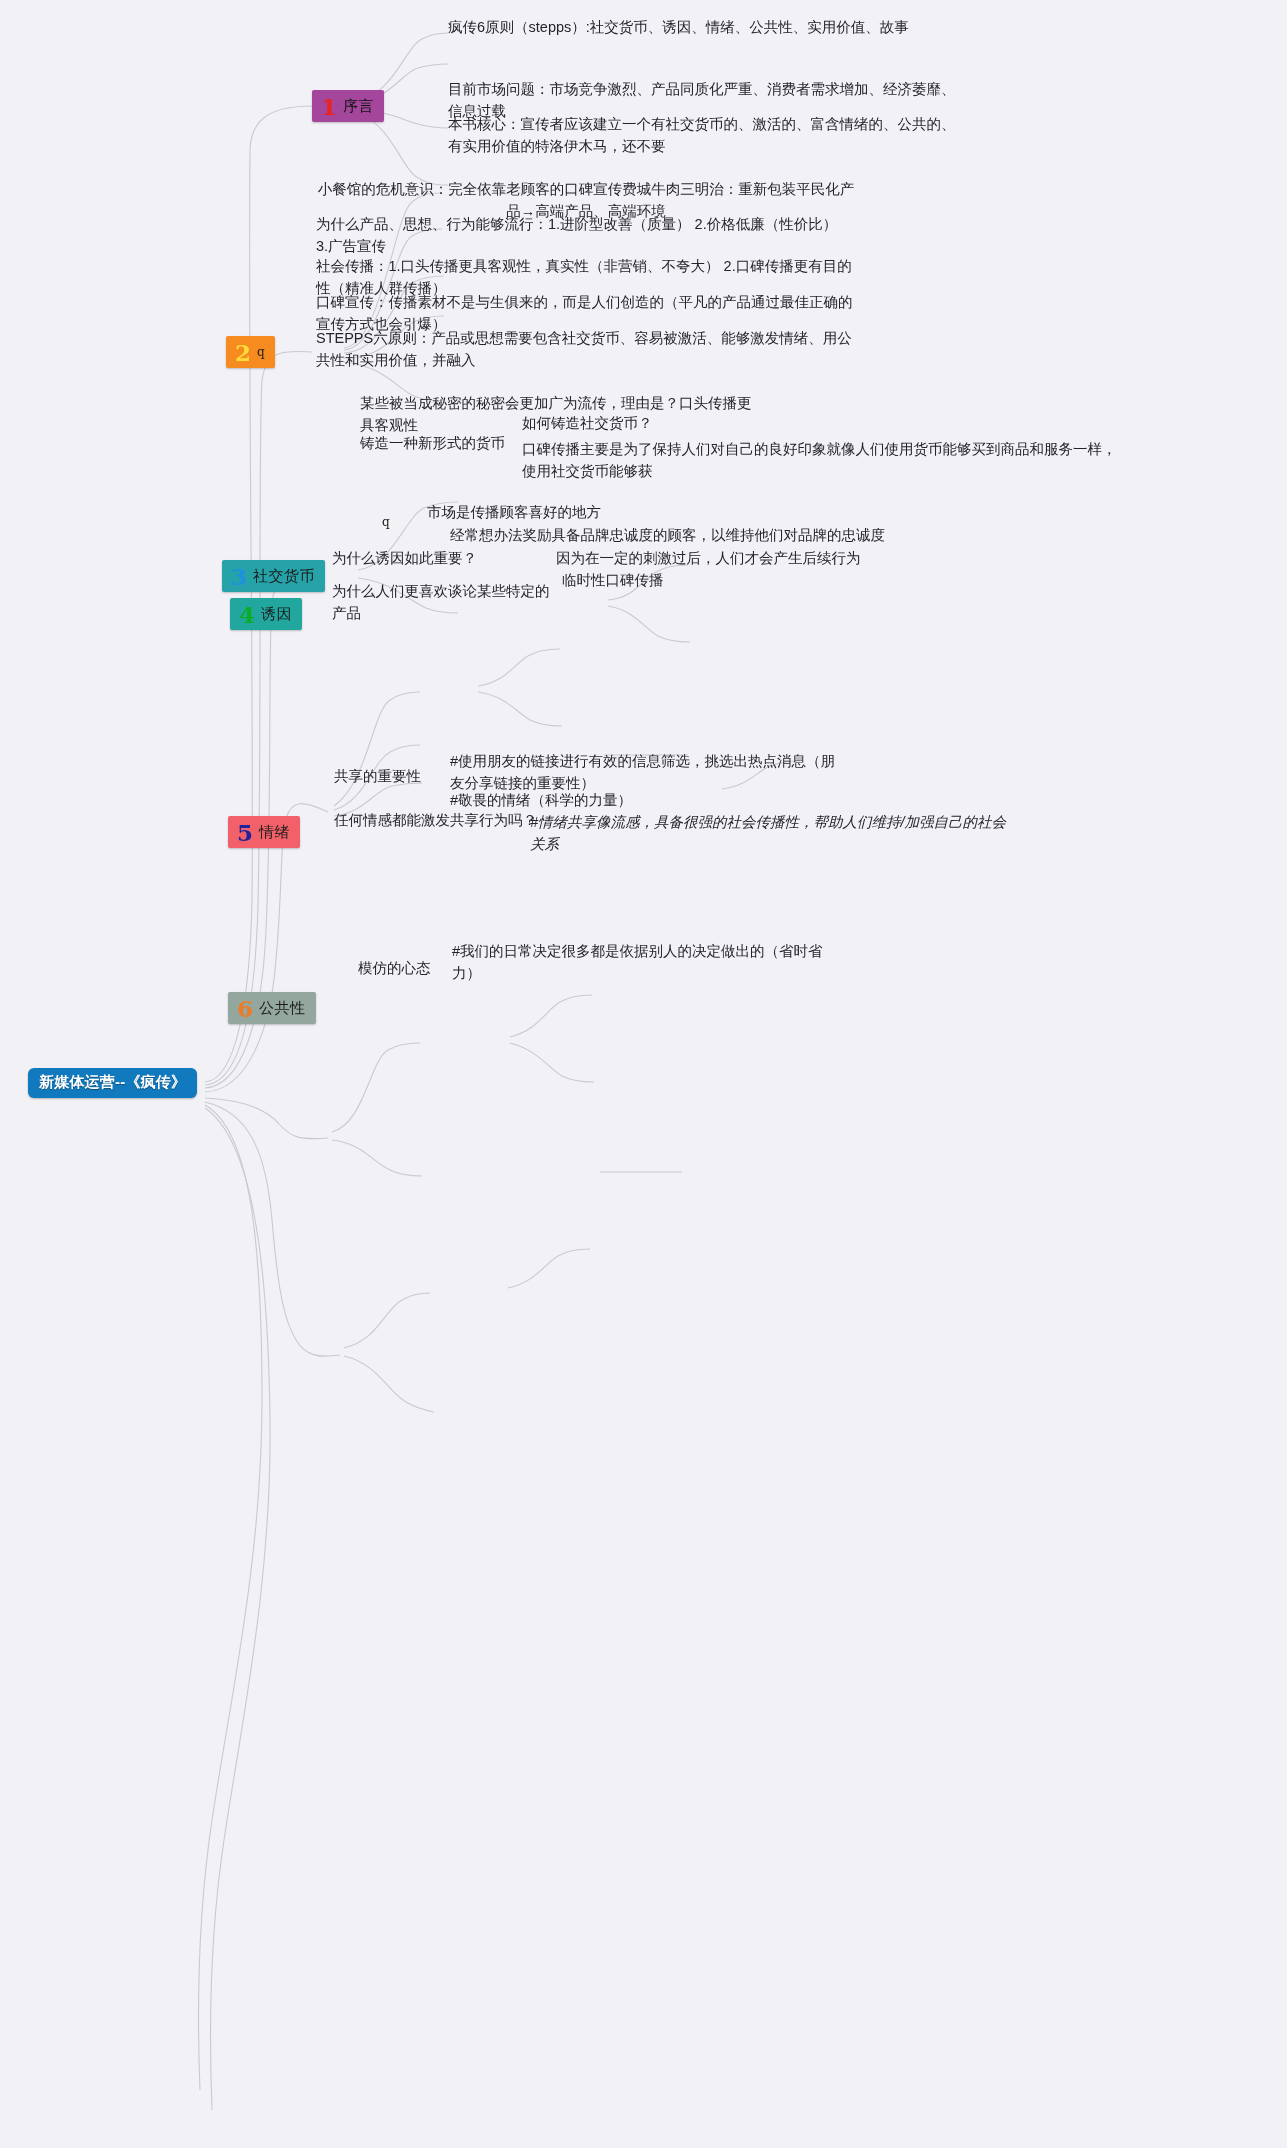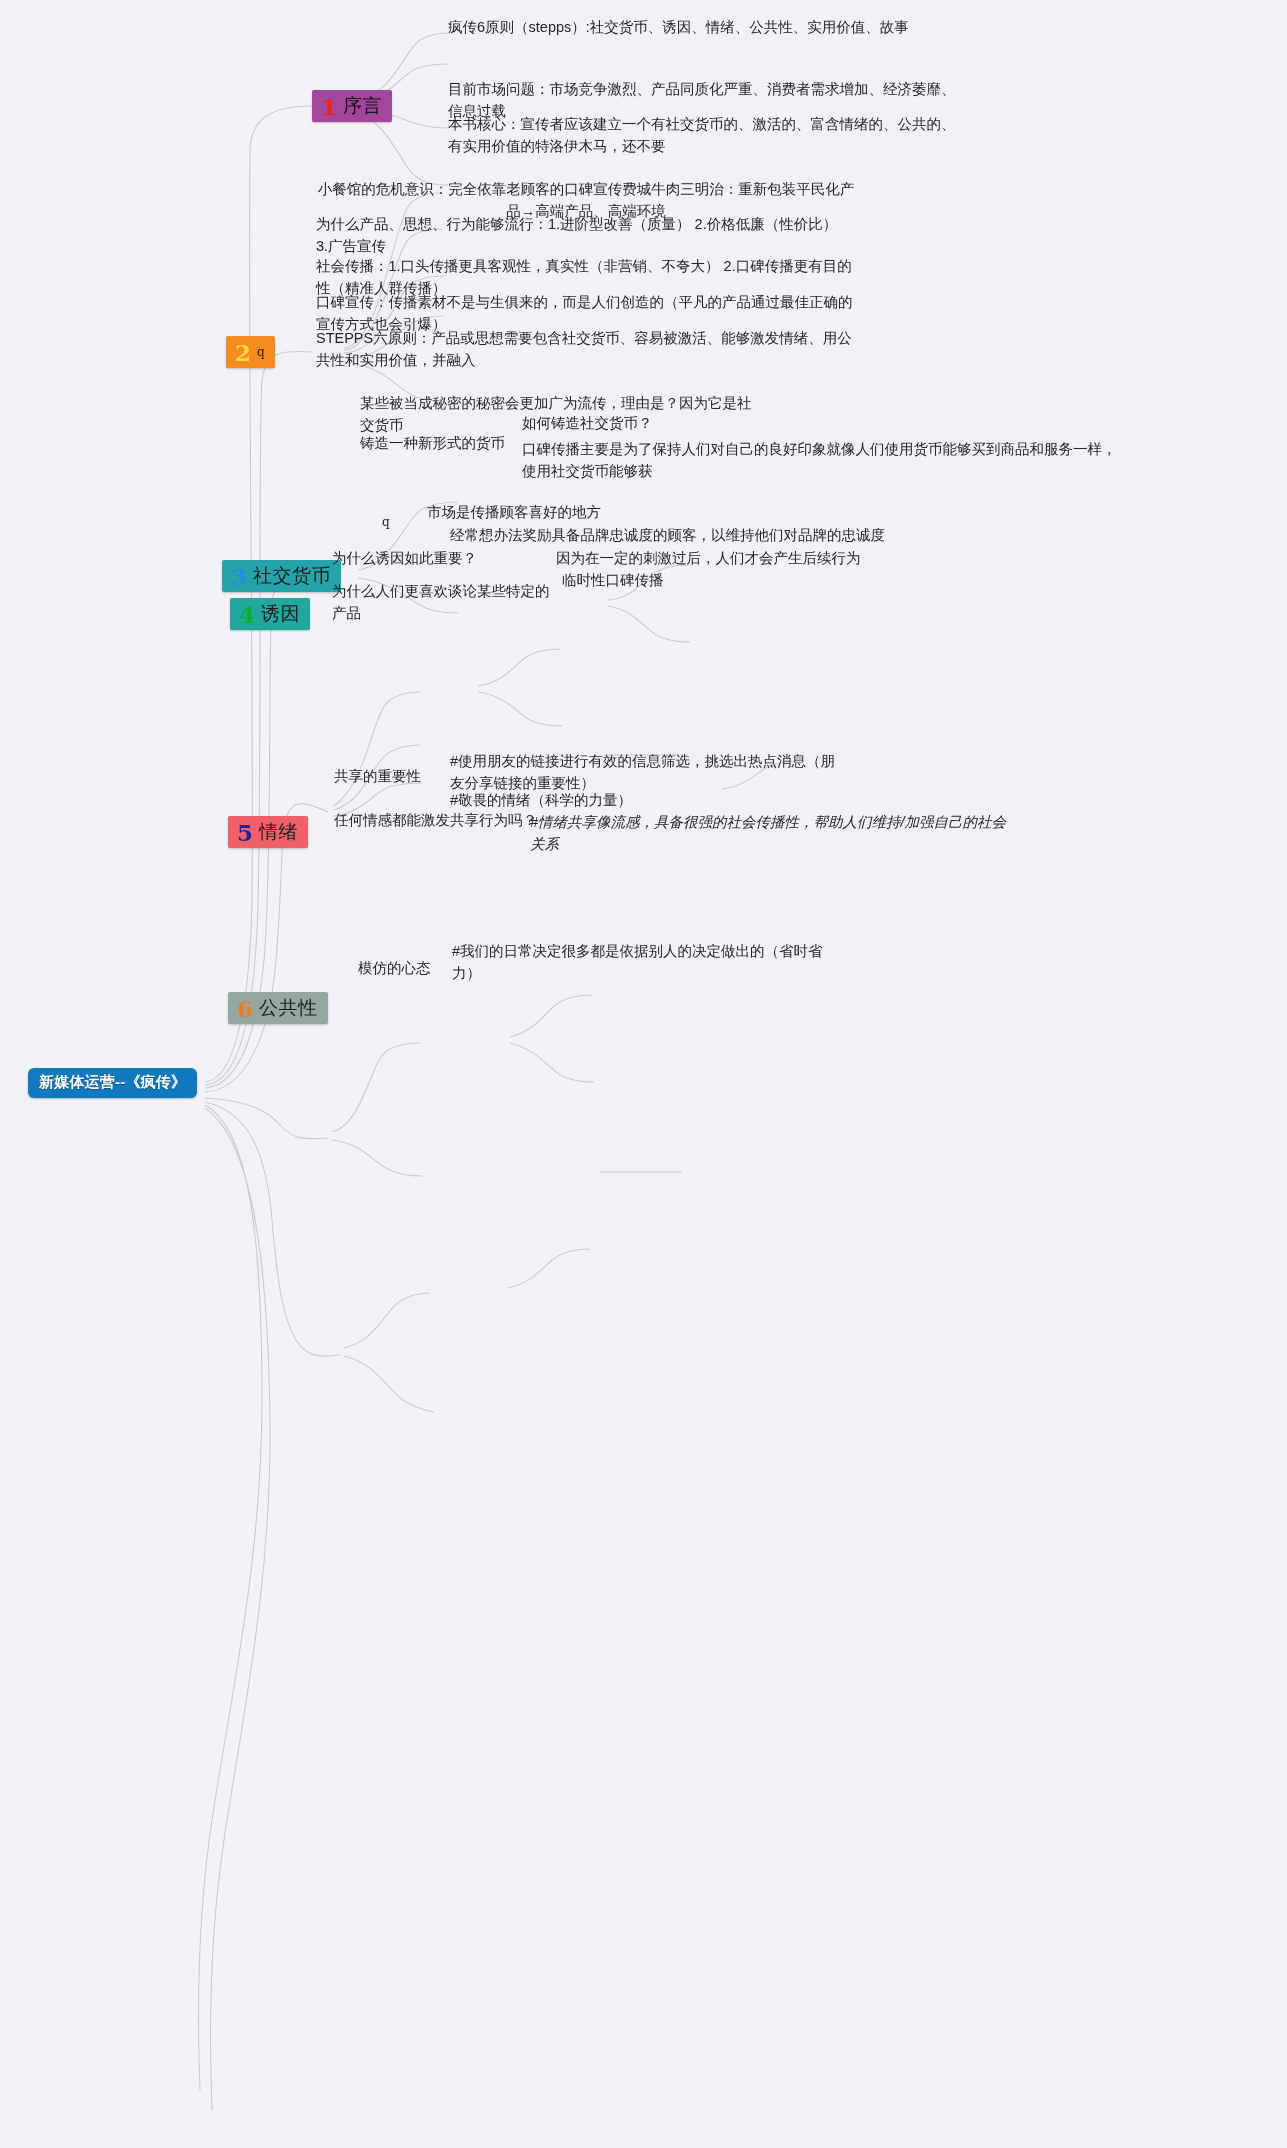--- a/index.html
+++ b/index.html
@@ -55,21 +55,21 @@
   .chip .num {
     font-size: 23px;
     font-weight: bold;
     font-family: "DejaVu Serif", "Liberation Serif", serif;
     margin-right: 6px;
     line-height: 1;
     position: relative;
     top: 1px;
   }
   .chip .cap {
-    font-size: 19px;
+    font-size: 15px;
     color: #1c1c1c;
     font-weight: normal;
     letter-spacing: 0.5px;
   }
   .chip .cap.small {
     font-size: 12px;
     font-family: "DejaVu Serif", "Liberation Serif", serif;
   }
   .chip-1 { background: #a4469b; }
   .chip-1 .num { color: #e8241f; }
@@ -179,21 +179,21 @@
   <div class="leaf" style="left:316px; top:213px; width:530px;">为什么产品、思想、行为能够流行：1.进阶型改善（质量） 2.价格低廉（性价比） 3.广告宣传</div>
   <div class="leaf" style="left:316px; top:255px; width:540px;">社会传播：1.口头传播更具客观性，真实性（非营销、不夸大） 2.口碑传播更有目的性（精准人群传播）</div>
   <div class="leaf" style="left:316px; top:327px; width:536px;">STEPPS六原则：产品或思想需要包含社交货币、容易被激活、能够激发情绪、用公共性和实用价值，并融入</div>
   <div class="leaf" style="left:316px; top:291px; width:540px;">口碑宣传：传播素材不是与生俱来的，而是人们创造的（平凡的产品通过最佳正确的宣传方式也会引爆）</div>
 
   <div class="node chip chip-3" style="left: 222px; top: 560px; background: rgb(37, 163, 168);">
     <span class="num" style="color: rgb(31, 143, 224);">3</span>
     <span class="cap">社交货币</span>
   </div>
 
-  <div class="leaf" style="left:360px; top:392px; width:400px;">某些被当成秘密的秘密会更加广为流传，理由是？因为它是社交货币</div>
+  <div class="leaf" style="left:360px; top:392px; width:400px;">某些被当成秘密的秘密会更加广为流传，理由是？口头传播更具客观性</div>
   <div class="leaf" style="left:360px; top:432px; width:180px;">铸造一种新形式的货币</div>
   <div class="leaf" style="left:522px; top:412px; width:300px;">如何铸造社交货币？</div>
   <div class="leaf" style="left:522px; top:438px; width:600px;">口碑传播主要是为了保持人们对自己的良好印象就像人们使用货币能够买到商品和服务一样，使用社交货币能够获</div>
 
   <div class="node chip chip-4" style="left: 230px; top: 598px; background: rgb(34, 167, 159);">
     <span class="num" style="color: rgb(11, 173, 39);">4</span>
     <span class="cap">诱因</span>
   </div>
 
   <div class="leaf tiny" style="left:382px; top:513px; width:20px;">q</div>

